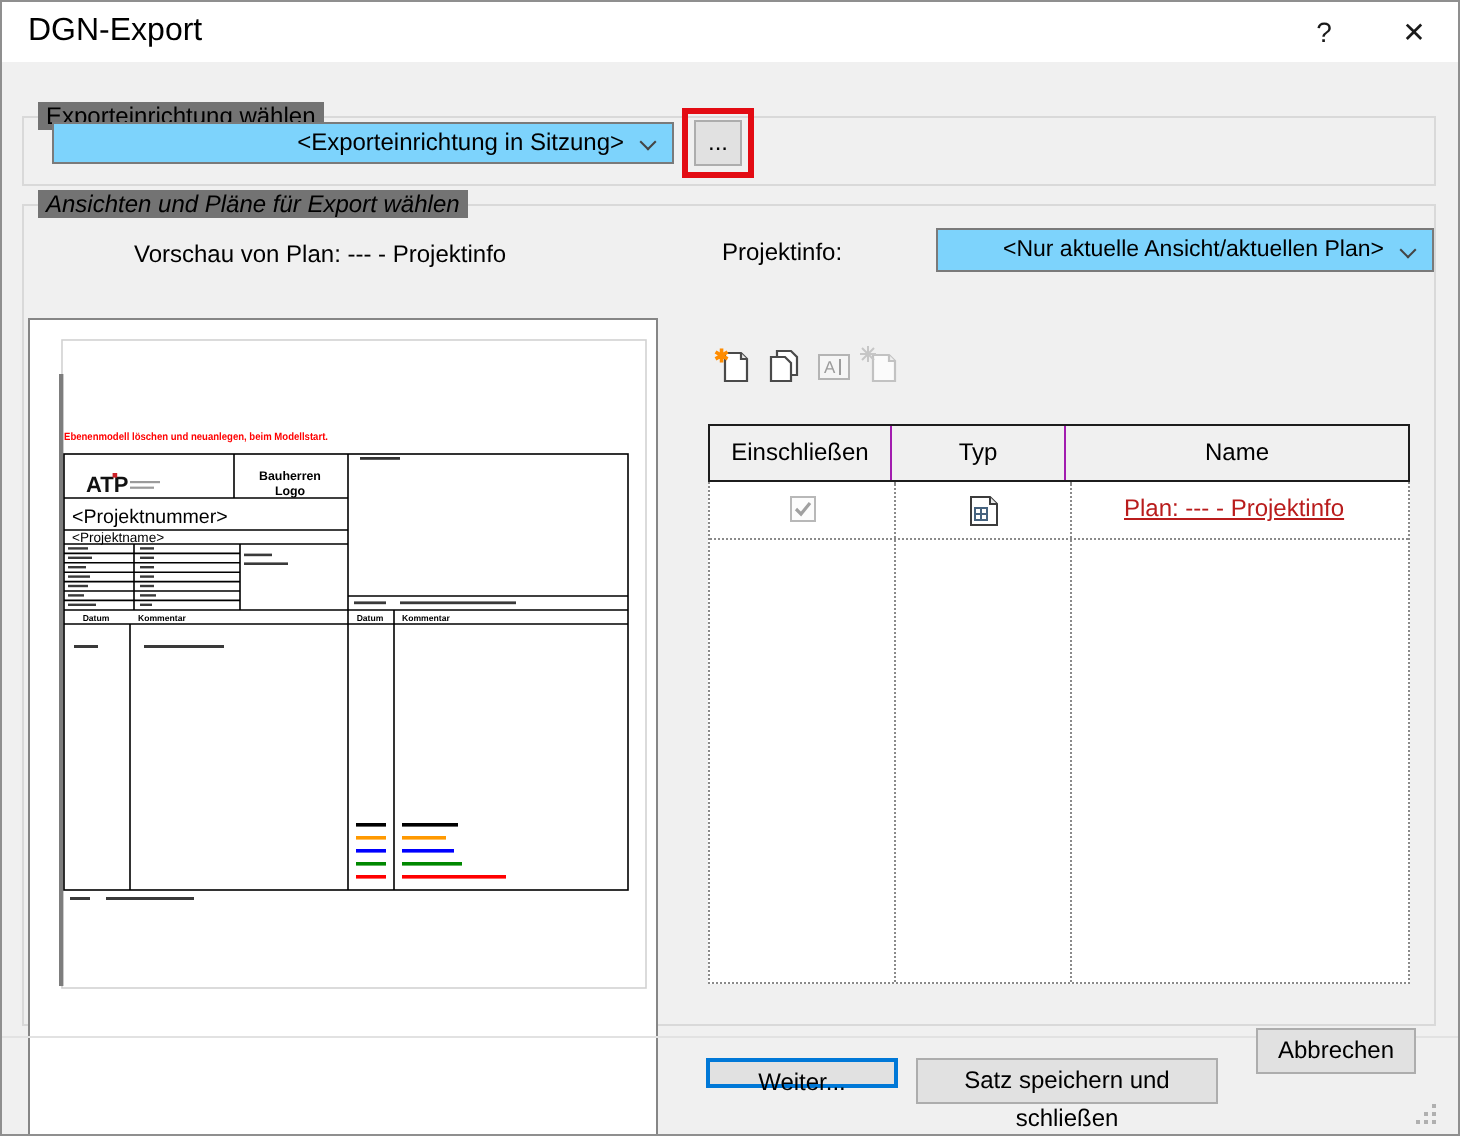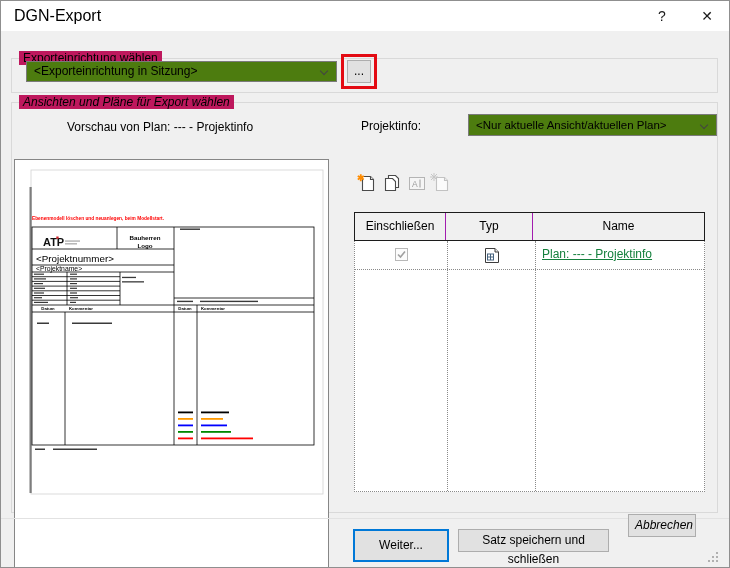--- a/index.html
+++ b/index.html
@@ -10,23 +10,23 @@
     font-size:12px;color:#000;overflow:hidden;
   }
   .abs{position:absolute;}
   
   .titlebar{left:0;top:0;width:728px;height:30px;background:#ffffff;}
   .title-text{left:13px;top:0;line-height:30px;font-size:16px;}
   .cap-btn{top:0;width:32px;height:30px;text-align:center;line-height:30px;
     font-size:14px;color:#1a1a1a;cursor:pointer;}
   
   .groupbox{border:1px solid #d9d9d9;background:transparent;}
-  .group-label{background:#be185d;padding:0 4px;line-height:14px;}
-  
-  .combo{background:#4d7c0f;border:1px solid #7a7a7a;cursor:pointer;}
+  .group-label{background:#737373;padding:0 4px;line-height:14px;}
+  
+  .combo{background:#7dd3fc;border:1px solid #7a7a7a;cursor:pointer;text-align:right;}
   .combo .val{position:absolute;left:7px;top:0;right:24px;line-height:19px;
     white-space:nowrap;overflow:hidden;}
   .chev{position:absolute;right:9px;top:6px;width:6px;height:6px;
     border:solid #444;border-width:0 1.4px 1.4px 0;transform:rotate(45deg);}
   
   .btn{background:#e1e1e1;border:1px solid #adadad;text-align:center;
     font-size:12px;line-height:19px;cursor:pointer;font-family:"Liberation Sans",sans-serif;}
   .btn.default{border:2px solid #0078d7;}
   .redbox{border:3px solid #e30b13;background:transparent;}
   
@@ -37,21 +37,21 @@
   
   .thead{left:353px;top:211px;width:351px;height:29px;display:flex;
     border:1px solid #1c1c1c;background:#f0f0f0;}
   .th{line-height:26px;text-align:center;border-right:1px solid #a21caf;}
   .th:last-child{border-right:none;}
   .tbody{left:353px;top:240px;width:351px;height:251px;background:#ffffff;
     border-left:1px dotted #8a8a8a;border-right:1px dotted #8a8a8a;
     border-bottom:1px dotted #8a8a8a;}
   .vdot{position:absolute;top:0;bottom:0;width:0;border-left:1px dotted #8a8a8a;}
   .hdot{position:absolute;left:0;right:0;height:0;border-top:1px dotted #8a8a8a;}
-  .name-link{text-decoration:underline;color:#15803d;cursor:pointer;white-space:nowrap;}
+  .name-link{text-decoration:underline;color:#b91c1c;cursor:pointer;white-space:nowrap;margin-left:20px;}
   .sep{left:0;top:517px;width:728px;height:1px;background:#e2e2e2;}
   text{font-family:"Liberation Sans",sans-serif;}
 </style>
 </head>
 <body>
 
 <div class="dialog">
 
   <div class="abs titlebar">
     <div class="abs title-text">DGN-Export</div>
@@ -222,23 +222,23 @@
         <path d="M11 1.5 v3.5 h3.5" fill="#e8e8e8" stroke="#3c3c3c" stroke-width="1"></path>
         <rect x="3.5" y="7" width="6" height="6" fill="none" stroke="#46637f" stroke-width="1"></rect>
         <line x1="3.5" y1="10" x2="9.5" y2="10" stroke="#46637f" stroke-width="1"></line>
         <line x1="6.5" y1="7" x2="6.5" y2="13" stroke="#46637f" stroke-width="1"></line>
       </svg>
       <span class="abs name-link" style="left:187px;top:6px;">Plan: --- - Projektinfo</span>
     </div>
   </div>
 
   <div class="abs sep"></div>
-  <button class="abs btn default" style="left:352px;top:528px;width:96px;height:33px;">Weiter...</button>
+  <button class="abs btn default" style="left:352px;top:528px;width:96px;height:15px;">Weiter...</button>
   <button class="abs btn" style="left:457px;top:528px;width:151px;height:23px;">Satz speichern und schließen</button>
-  <button class="abs btn" style="left:627px;top:513px;width:68px;height:23px;font-style:italic;">Abbrechen</button>
+  <button class="abs btn" style="left:627px;top:513px;width:80px;height:23px;">Abbrechen</button>
 
   <svg class="abs" style="left:705px;top:549px;" width="14" height="14" viewBox="0 0 14 14">
     <g fill="#b0b0b0">
       <rect x="10" y="10" width="2" height="2"></rect>
         <rect x="10" y="6" width="2" height="2"></rect>
       <rect x="10" y="2" width="2" height="2"></rect>
         <rect x="6" y="10" width="2" height="2"></rect>
       <rect x="6" y="6" width="2" height="2"></rect>
         <rect x="2" y="10" width="2" height="2"></rect>
     </g>

